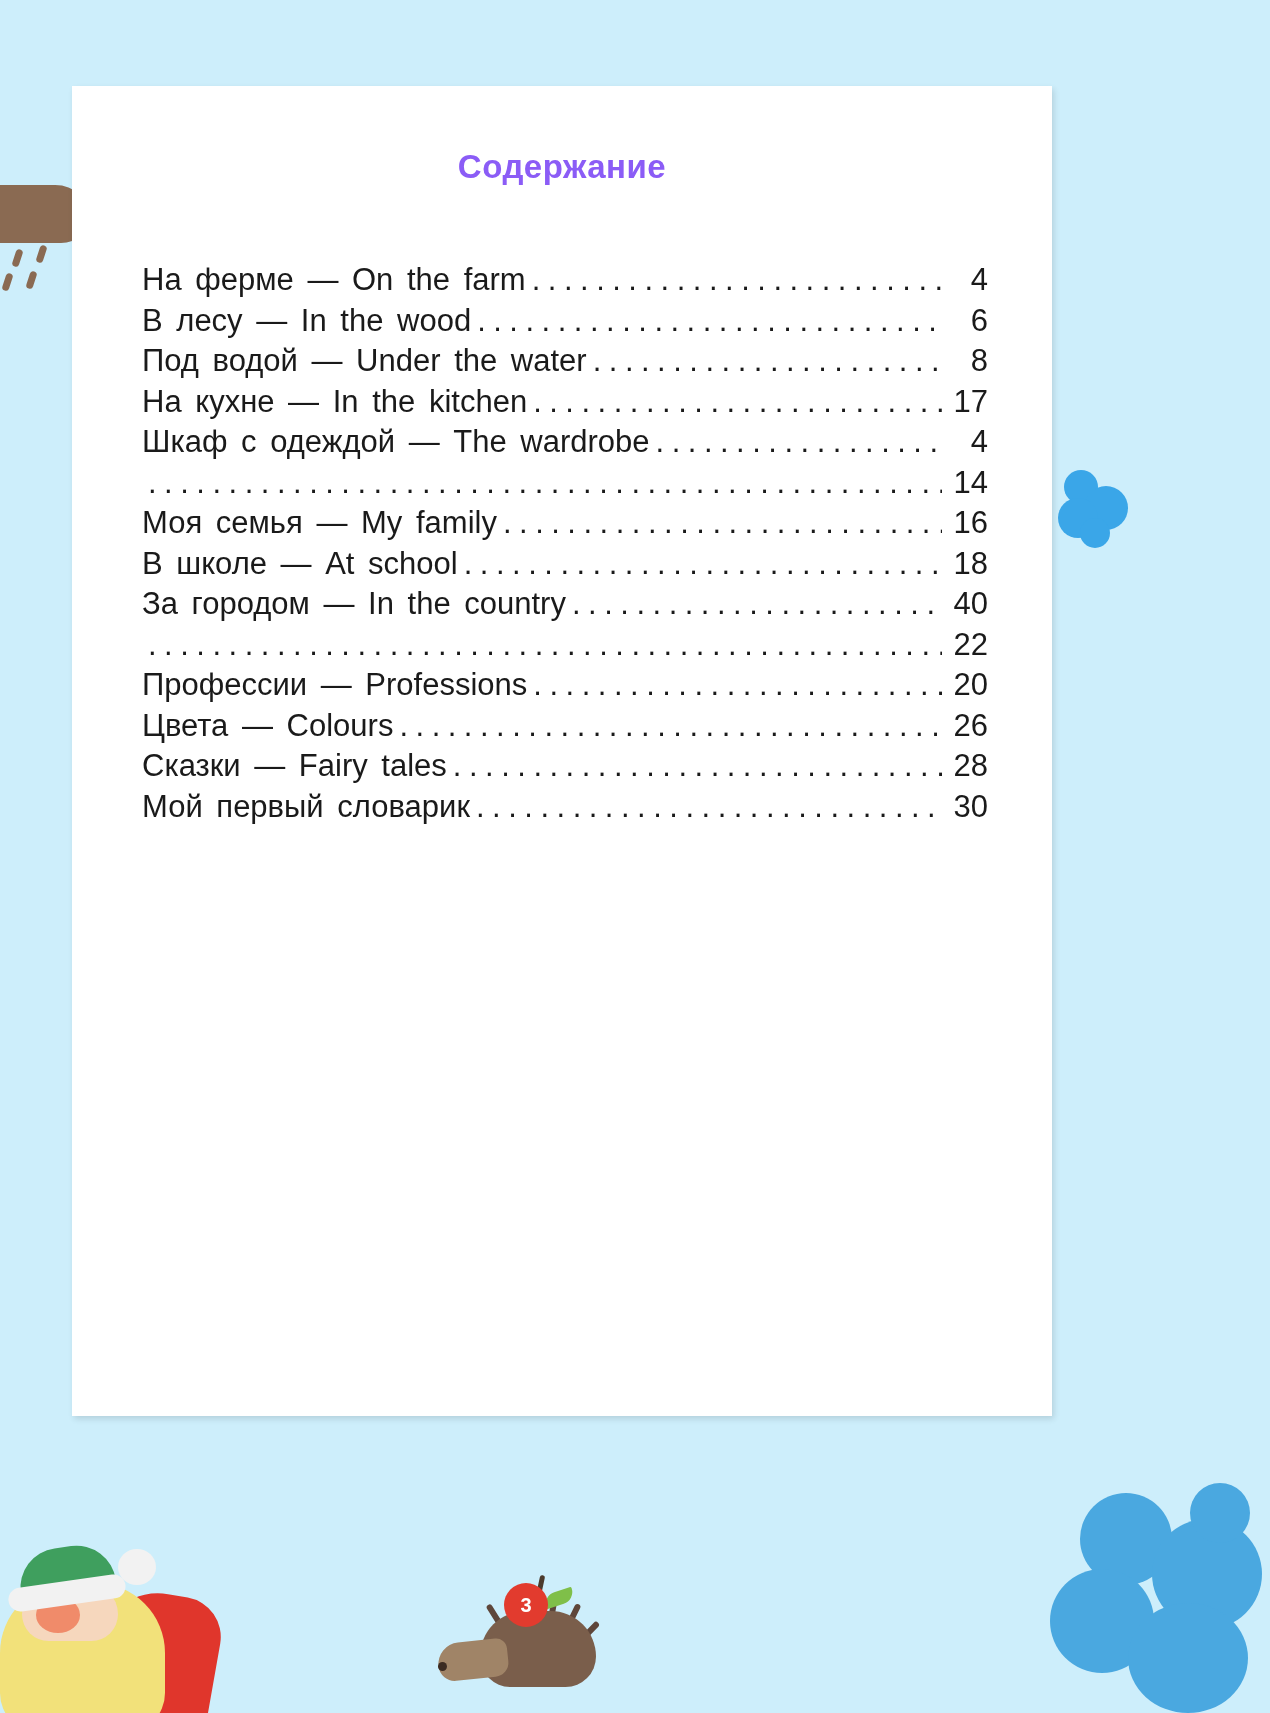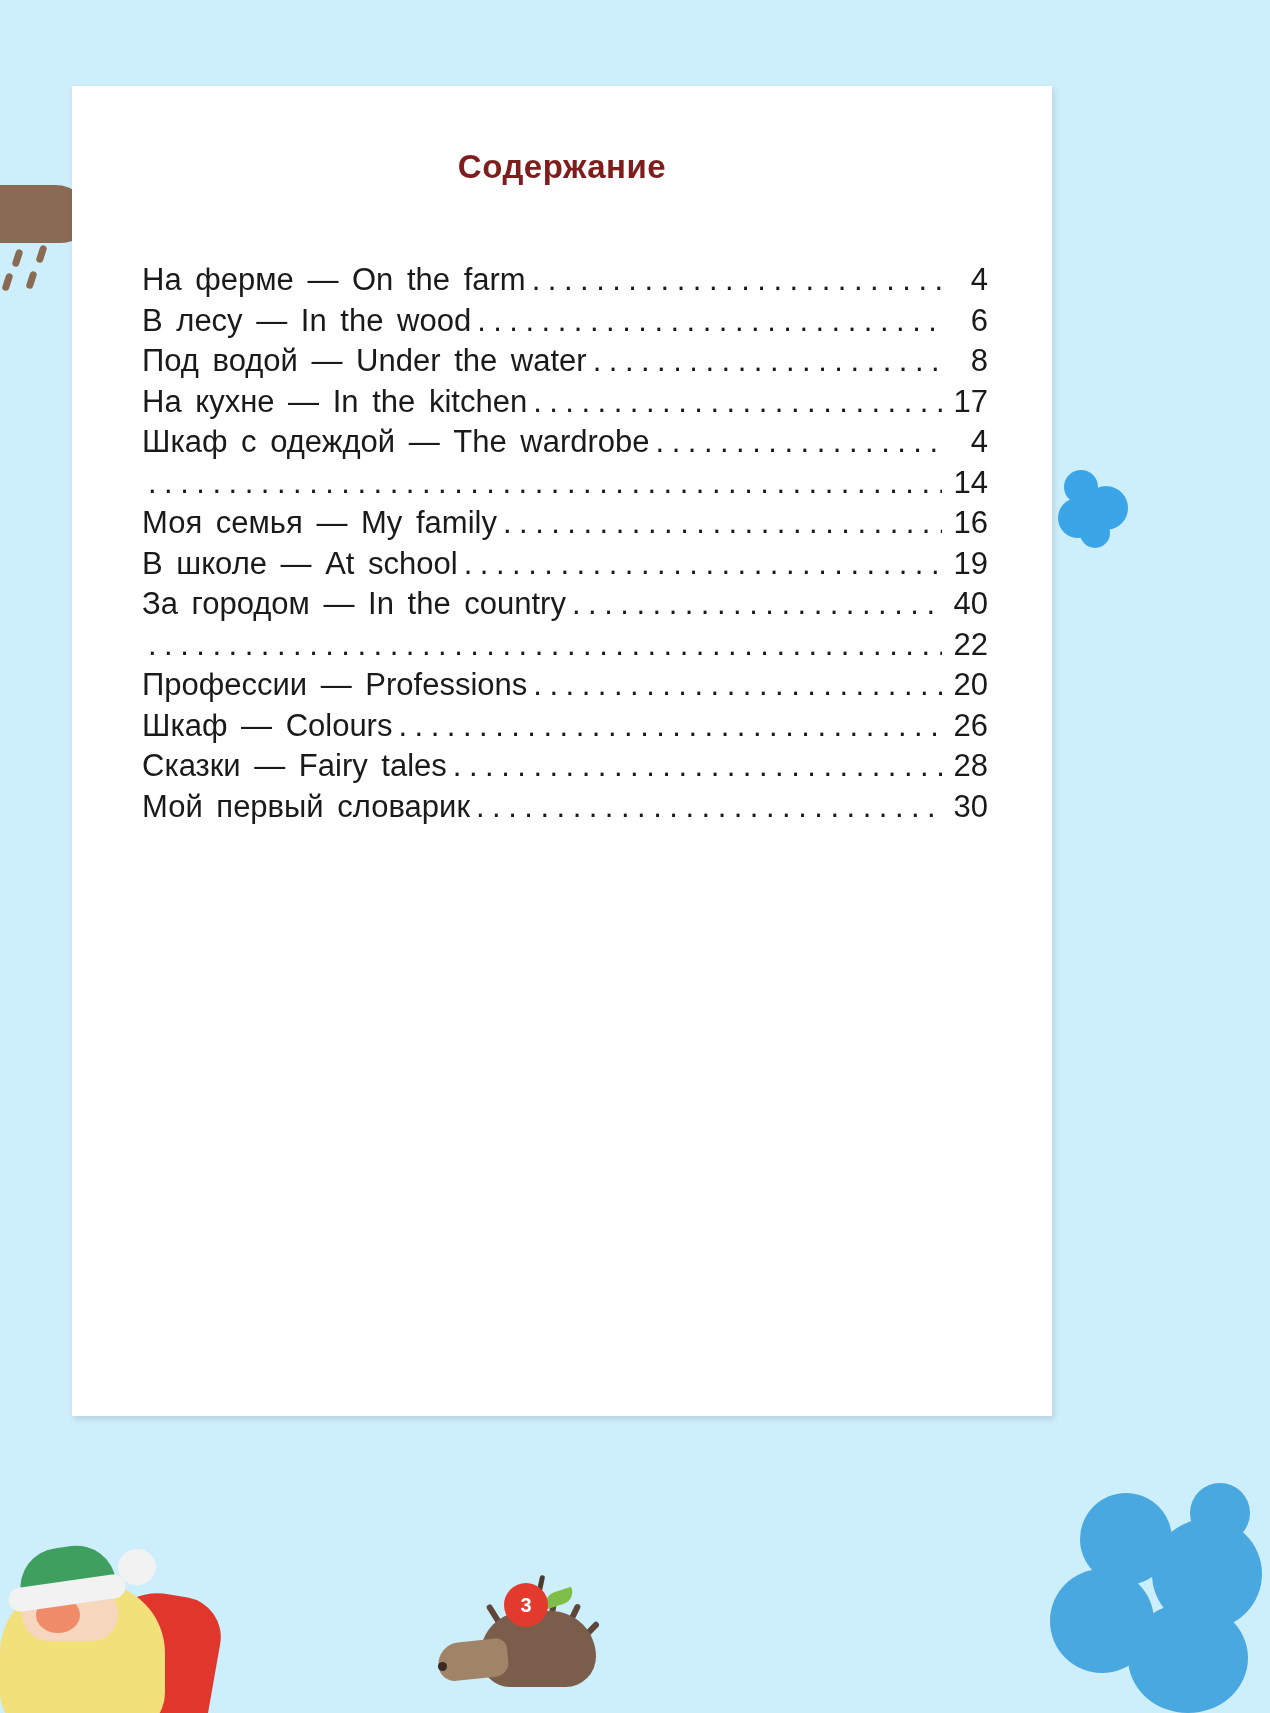--- a/index.html
+++ b/index.html
@@ -239,21 +239,21 @@
     width: 980px;
     height: 1330px;
     background: #ffffff;
     box-shadow: 2px 3px 6px rgba(0,0,0,0.12);
   }
 
   .page-title {
     margin: 0;
     padding-top: 62px;
     text-align: center;
-    color: #7f1d1d;
+    color: #8b5cf6;
     font-size: 33px;
     font-weight: bold;
     letter-spacing: 0.5px;
     font-family: "Liberation Sans", sans-serif;
   }
 
   .toc {
     margin: 8px;
     padding: 0;
     list-style: none;
@@ -380,38 +380,38 @@
         <span class="toc-page">14</span>
       </li>
       <li class="toc-row">
         <span class="toc-label">Моя семья — My family</span>
         <span class="toc-dots">...................................................</span>
         <span class="toc-page">16</span>
       </li>
       <li class="toc-row">
         <span class="toc-label">В школе — At school</span>
         <span class="toc-dots">...................................................</span>
-        <span class="toc-page">19</span>
+        <span class="toc-page">18</span>
       </li>
       <li class="toc-row">
         <span class="toc-label">За городом — In the country</span>
         <span class="toc-dots">...................................................</span>
         <span class="toc-page">40</span>
       </li>
       <li class="toc-row">
         <span class="toc-dots">...................................................</span>
         <span class="toc-page">22</span>
       </li>
       <li class="toc-row">
         <span class="toc-label">Профессии — Professions</span>
         <span class="toc-dots">...................................................</span>
         <span class="toc-page">20</span>
       </li>
       <li class="toc-row">
-        <span class="toc-label">Шкаф — Colours</span>
+        <span class="toc-label">Цвета — Colours</span>
         <span class="toc-dots">...................................................</span>
         <span class="toc-page">26</span>
       </li>
       <li class="toc-row">
         <span class="toc-label">Сказки — Fairy tales</span>
         <span class="toc-dots">...................................................</span>
         <span class="toc-page">28</span>
       </li>
       <li class="toc-row">
         <span class="toc-label">Мой первый словарик</span>

